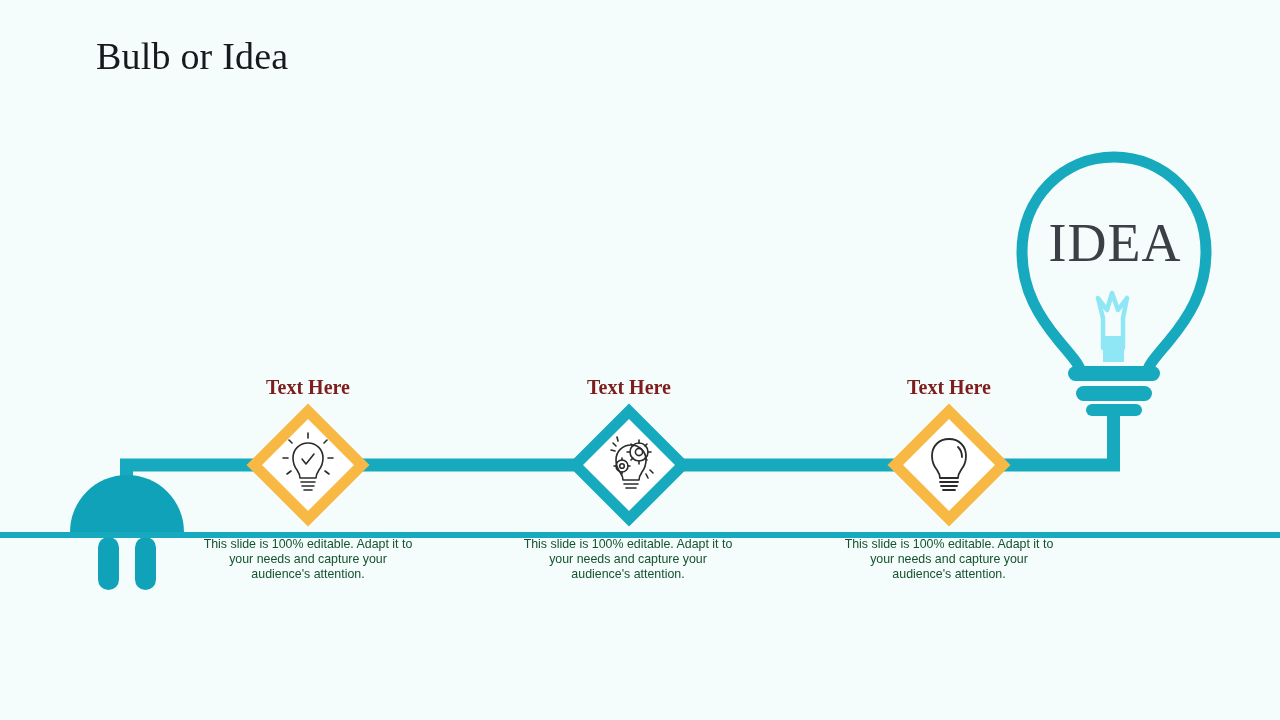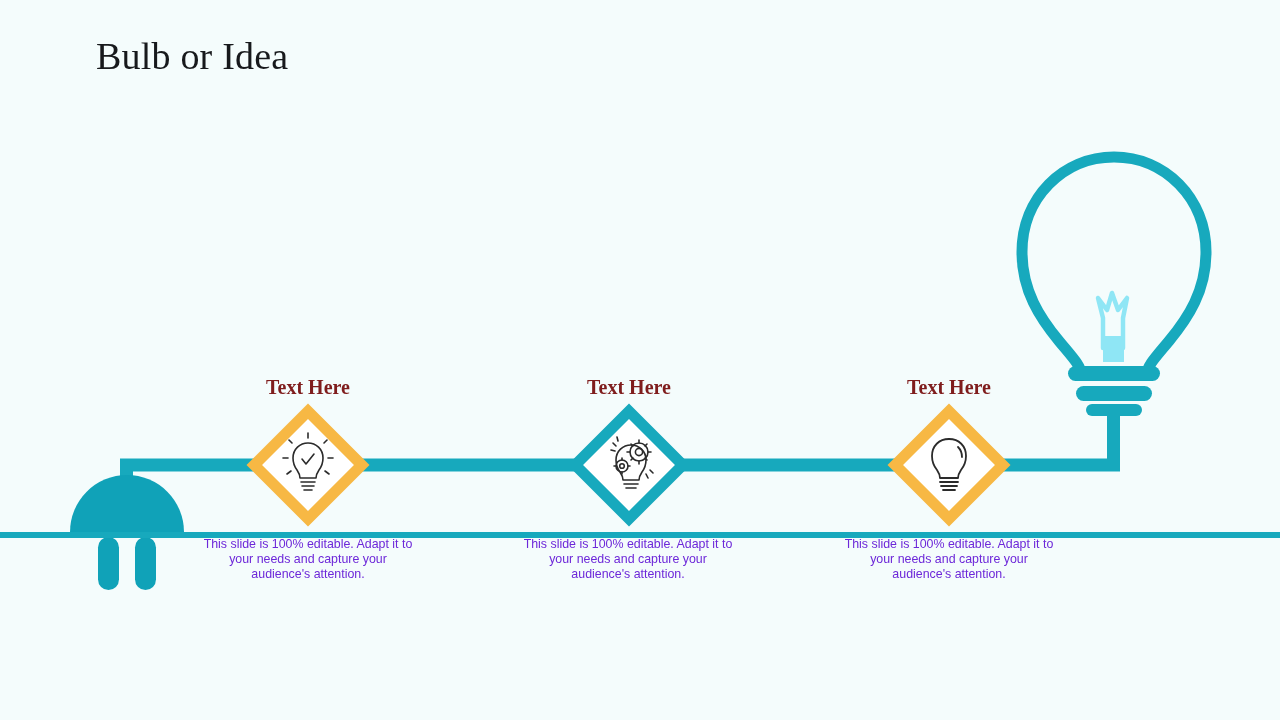--- a/index.html
+++ b/index.html
@@ -68,21 +68,21 @@
     color: #7f1d1d;
     top: 375px;
   }
   .step-body {
     position: absolute;
     width: 212px;
     text-align: center;
     font-family: "Liberation Sans", sans-serif;
     font-size: 12.4px;
     line-height: 15px;
-    color: #6d28d9;
+    color: #14532d;
     top: 537px;
   }
 
   #step-1-title { left: 188px; }
   #step-2-title { left: 509px; }
   #step-3-title { left: 829px; }
   #step-1-body  { left: 202px; }
   #step-2-body  { left: 522px; }
   #step-3-body  { left: 843px; }
 
@@ -199,20 +199,21 @@
                  C 959 439 966 446 966 456 C 966 460 965 465 961 470
                  C 959 473 958 475 958 478 L 940 478 C 940 475 939 473 937 470 Z"></path>
         <path d="M 958 447 C 961 450 962 453 962 457"></path>
         <path d="M 940 482 L 958 482"></path>
         <path d="M 941 486 L 957 486"></path>
         <path d="M 943 490 L 955 490"></path>
       </g>
     </g>
   </svg>
 
+  <div id="idea-label">IDEA</div>
 
   <div class="step-title" id="step-1-title">Text Here</div>
   <div class="step-body" id="step-1-body">This slide is 100% editable. Adapt it to your needs and capture your audience's attention.</div>
 
   <div class="step-title" id="step-2-title">Text Here</div>
   <div class="step-body" id="step-2-body">This slide is 100% editable. Adapt it to your needs and capture your audience's attention.</div>
 
   <div class="step-title" id="step-3-title">Text Here</div>
   <div class="step-body" id="step-3-body">This slide is 100% editable. Adapt it to your needs and capture your audience's attention.</div>
 

